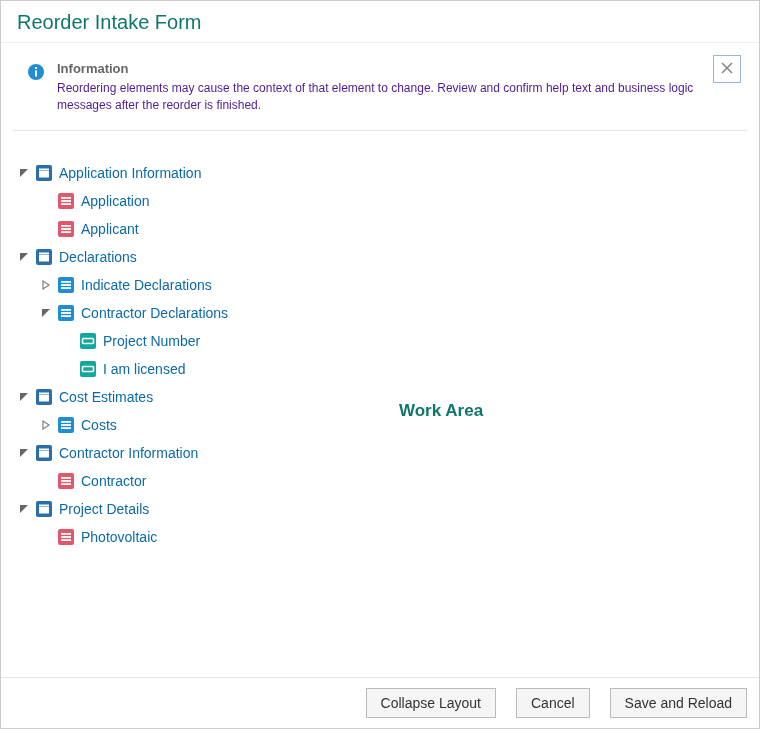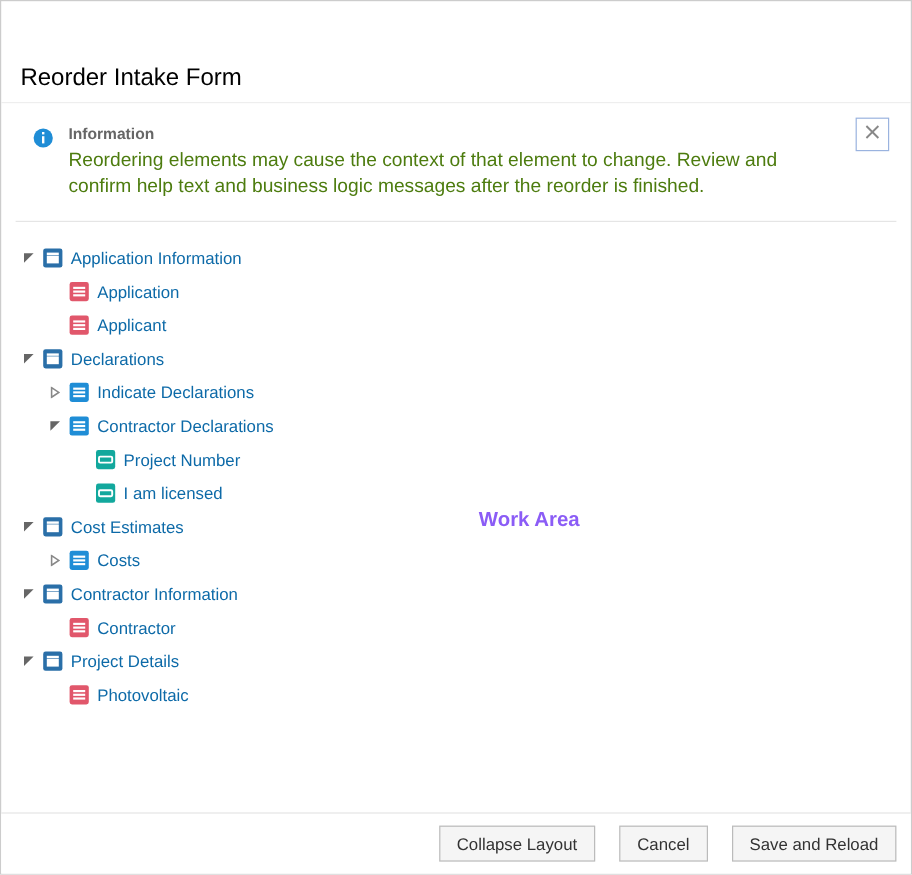--- a/index.html
+++ b/index.html
@@ -14,55 +14,54 @@
     width: 760px;
     height: 729px;
     border: 1px solid #ccc;
     position: relative;
     display: flex;
     flex-direction: column;
   }
   .dialog-title {
     font-size: 20px;
     font-weight: 400;
-    color: #000000;
+    color: #0f766e;
     padding: 10px 16px 8px 16px;
     border-bottom: 1px solid #eee;
-    margin-top: 43px;
   }
   .dialog-body {
     flex: 1;
     position: relative;
     overflow-y: scroll;
     padding: 8px 12px 8px 12px;
   }
   .dialog-body::-webkit-scrollbar { width: 16px; }
   .dialog-body::-webkit-scrollbar-track { background: #f5f5f5; }
   .dialog-body::-webkit-scrollbar-thumb { background: #c0c0c0; }
 
   .info-box {
     position: relative;
     padding: 10px 44px 16px 44px;
     border-bottom: 1px solid #e5e5e5;
-    margin-bottom: 16px;
+    margin-bottom: 28px;
   }
   .info-icon {
     position: absolute;
     left: 14px; top: 12px;
     width: 18px; height: 18px;
   }
   .info-heading {
     font-weight: 600;
     color: #666;
     font-size: 13px;
     margin-bottom: 4px;
   }
   .info-text {
-    color: #4d7c0f;
-    font-size: 16px;
+    color: #4c1d95;
+    font-size: 12px;
     line-height: 1.4;
   }
   .info-close {
     position: absolute;
     right: 6px; top: 4px;
     width: 28px; height: 28px;
     border: 1px solid #9ab3df;
     background: #fff;
     display: flex; align-items: center; justify-content: center;
     cursor: pointer;
@@ -98,22 +97,22 @@
   .tree-label {
     color: #0d6aa8;
     font-size: 14px;
     text-align: center;
   }
   .tree-children { padding-left: 22px; }
 
   .work-area-label {
     position: absolute;
     left: 398px;
-    top: 337px;
-    color: #8b5cf6;
+    top: 358px;
+    color: #0f766e;
     font-weight: 700;
     font-size: 17px;
     pointer-events: none;
   }
 
   .dialog-footer {
     border-top: 1px solid #e5e5e5;
     padding: 10px 12px;
     display: flex;
     justify-content: flex-end;

